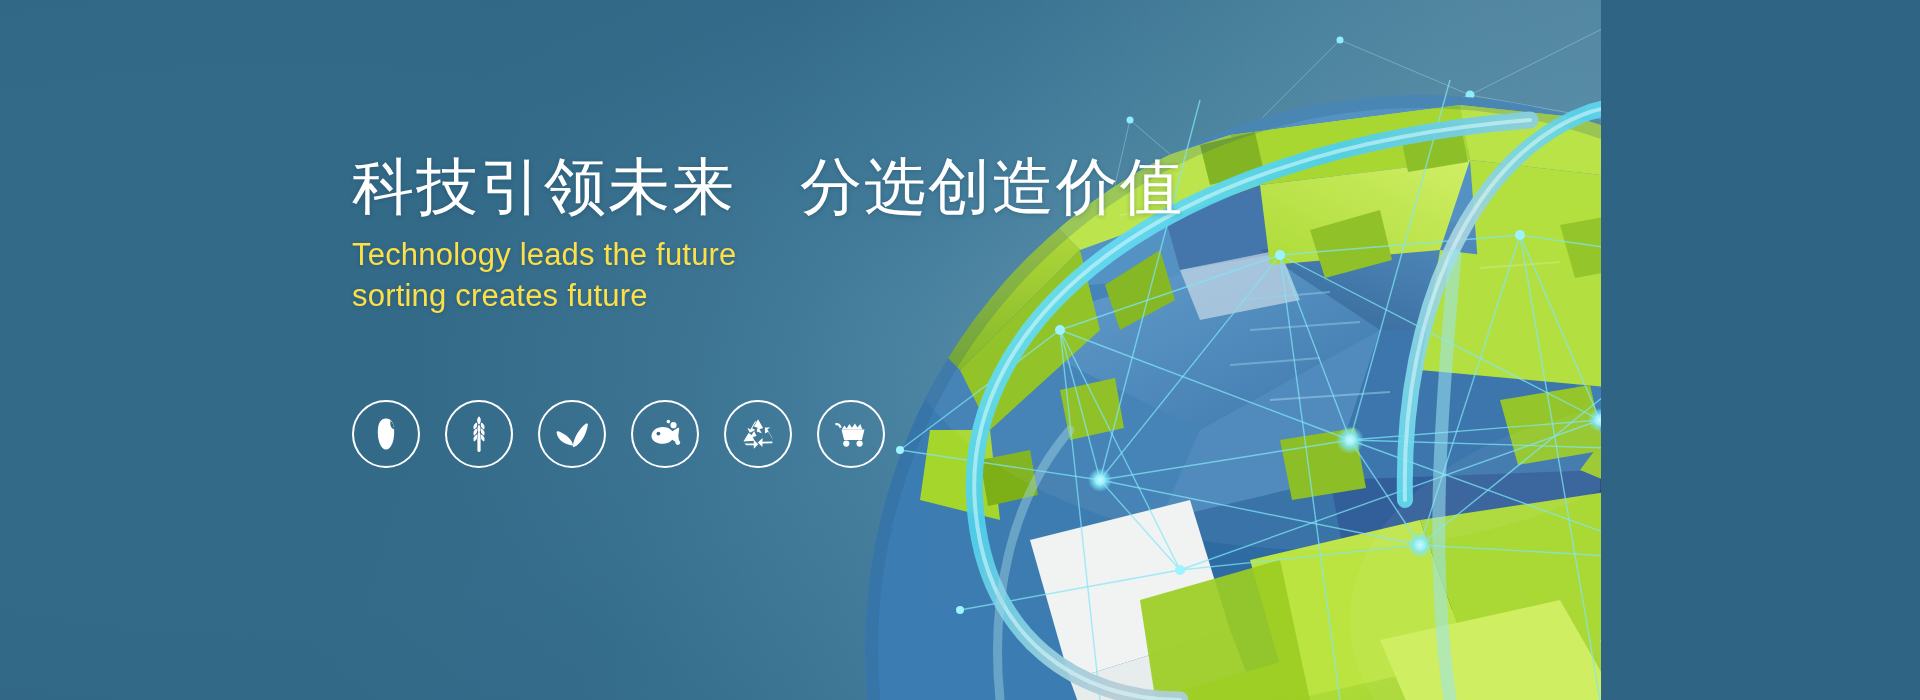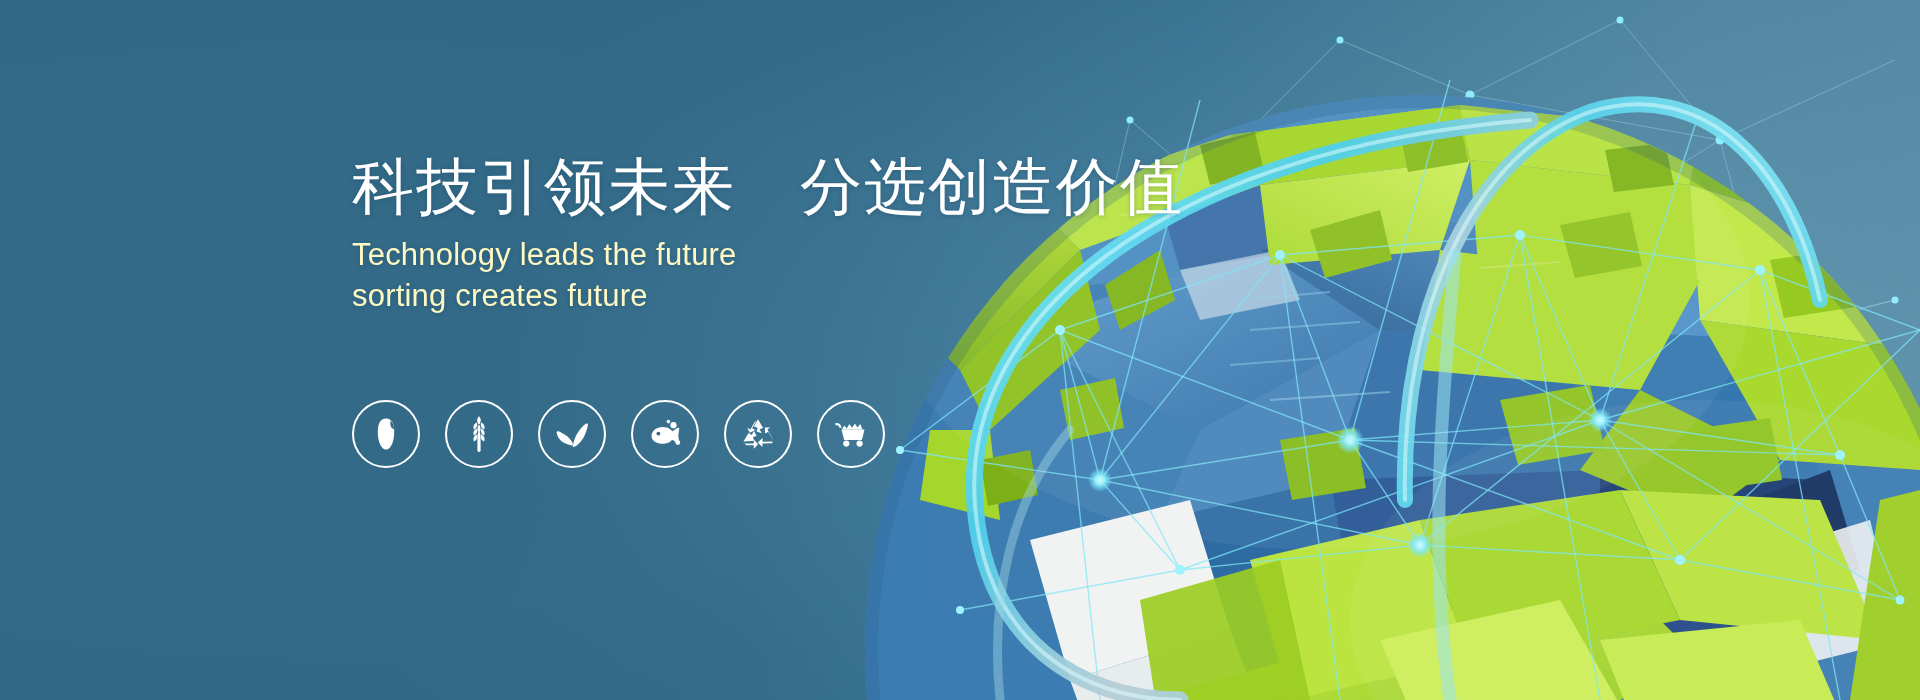--- a/index.html
+++ b/index.html
@@ -5,21 +5,21 @@
   html, body {
     margin: 0;
     padding: 0;
     background: #2f6484;
   }
   body {
     font-family: "Liberation Sans", "DejaVu Sans", sans-serif;
   }
   .banner {
     position: relative;
-    width: 1920px;
+    width: 1601px;
     height: 700px;
     overflow: hidden;
     background: #33687f;
   }
   
   .bg-base {
     position: absolute;
     inset: 0;
     background: linear-gradient(108deg,
         #336a88 0%,
@@ -67,21 +67,21 @@
     color: #ffffff;
     font-size: 62px;
     line-height: 1.12;
     letter-spacing: 2px;
     font-weight: 400;
     white-space: nowrap;
     text-shadow: 0 1px 5px rgba(16,52,74,0.30);
   }
   .subline {
     margin-top: 14px;
-    color: #fef9c3;
+    color: #fde047;
     font-size: 31px;
     line-height: 1.30;
     font-weight: 400;
     letter-spacing: 0.2px;
     text-shadow: 0 1px 4px rgba(16,52,74,0.25);
   }
   .subline div { white-space: nowrap; }
 
   
   .icon-row {

